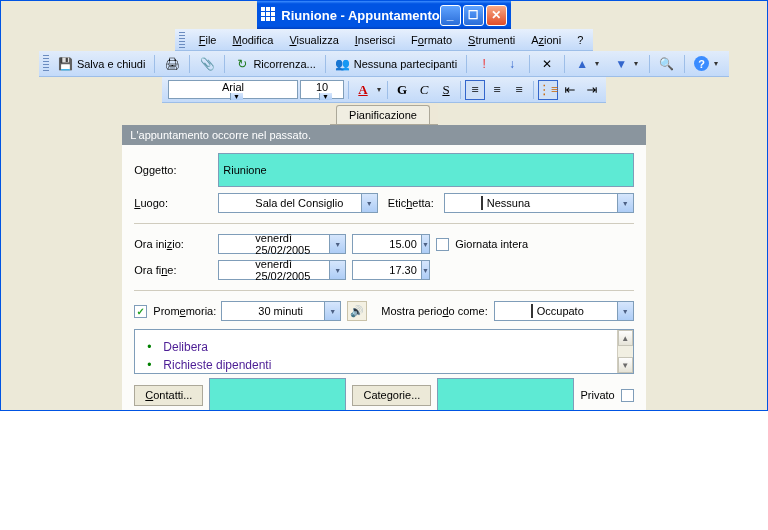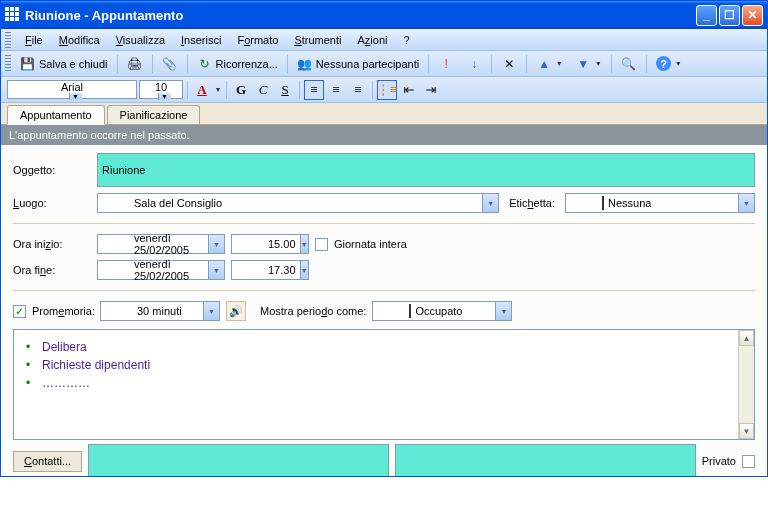--- a/index.html
+++ b/index.html
@@ -1,17 +1,17 @@
 <!DOCTYPE html>
 <html><head>
 <meta charset="utf-8">
 <style>
 * { box-sizing: border-box; margin: 0; padding: 0; }
 body { font-family: Tahoma, Arial, sans-serif; font-size: 11px; background: #fff; overflow: hidden; }
-.window { width: 768px; height: 477px; border: 1px solid #0054E3; background: #ECE9D8; display: flex; flex-direction: column; }
+.window { width: 768px; height: 411px; border: 1px solid #0054E3; background: #ECE9D8; display: flex; flex-direction: column; align-items: center; }
 .titlebar { height: 28px; background: linear-gradient(to bottom, #3B8CFF 0%, #0054E3 10%, #0054E3 90%, #0040C0 100%); display: flex; align-items: center; padding: 0 4px; color: #fff; }
 .titlebar-icon { width: 16px; height: 16px; margin-right: 4px; display: grid; grid-template-columns: repeat(3,4px); grid-template-rows: repeat(3,4px); gap:1px; }
 .titlebar-icon span { background: #fff; }
 .titlebar-text { font-weight: bold; font-size: 13px; flex: 1; }
 .win-controls { display: flex; gap: 2px; }
 .win-btn { width: 21px; height: 21px; border: 1px solid #fff; border-radius: 3px; display: flex; align-items: center; justify-content: center; color: #fff; font-weight: bold; font-size: 12px; }
 .win-min, .win-max { background: linear-gradient(to bottom, #5FA3FF, #2B6DD8); }
 .win-close { background: linear-gradient(to bottom, #F8A985, #E14D2A); }
 .menubar { height: 22px; background: linear-gradient(to bottom, #E7F0FD, #C3DAF9); display: flex; align-items: center; padding: 0 4px; gap: 4px; border-bottom: 1px solid #9DBEE8; }
 .menubar .grip { width: 6px; height: 16px; background: repeating-linear-gradient(to bottom, #6B8CC0 0 1px, transparent 1px 3px); margin-right: 4px; }
@@ -170,21 +170,20 @@
     <div class="fmt-btn" style="border:1px solid #3366CC;background:#CFE0F7">≡</div>
     <div class="fmt-btn">≡</div>
     <div class="fmt-btn">≡</div>
     <div class="sep"></div>
     <div class="fmt-btn" style="border:1px solid #3366CC;background:#CFE0F7;color:#C86400">⋮≡</div>
     <div class="fmt-btn">⇤</div>
     <div class="fmt-btn">⇥</div>
   </div>
 
   <div class="tabbar">
-    <div class="tab active">Appuntamento</div>
     <div class="tab">Pianificazione</div>
   </div>
 
   <div class="content">
     <div class="infobar">L'appuntamento occorre nel passato.</div>
 
     <div class="formarea">
       <div class="row">
         <div class="lbl">O<u>g</u>getto:</div>
         <div class="txtfield">Riunione</div>
@@ -253,18 +252,19 @@
       </ul>
       <div class="notes-scroll">
         <div class="scroll-btn">▲</div>
         <div style="position:absolute;bottom:0;left:0;right:0" class="scroll-btn">▼</div>
       </div>
     </div>
 
     <div class="bottombar">
       <div class="btn3d"><u>C</u>ontatti...</div>
       <div class="txtfield" style="flex:1"></div>
+      <div class="btn3d">Categorie...</div>
       <div class="txtfield" style="flex:1"></div>
       <span>Privato</span>
       <div class="checkbox"></div>
     </div>
   </div>
 </div>
 
 </body></html>

